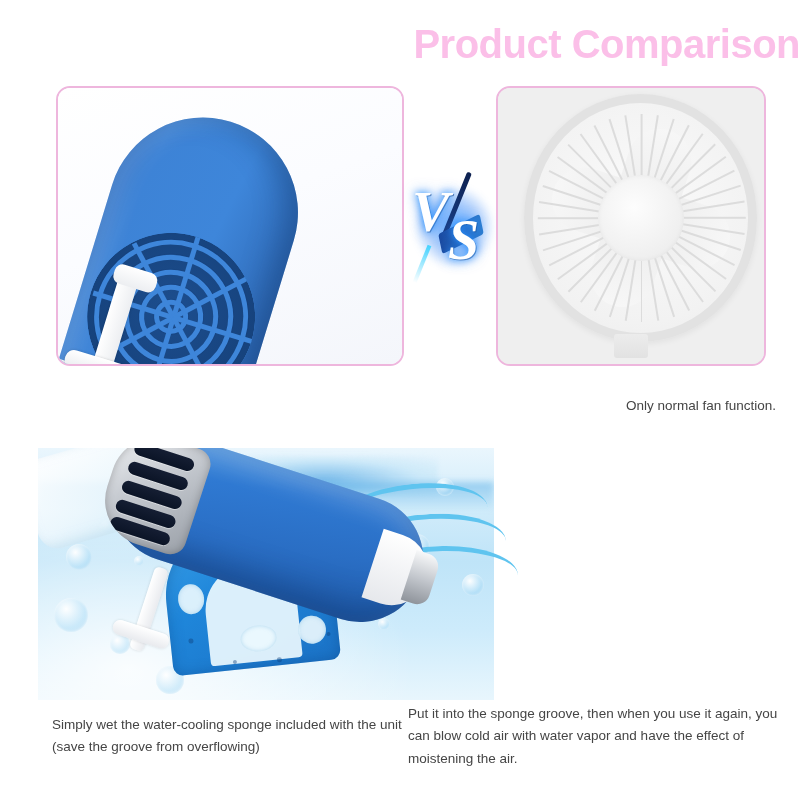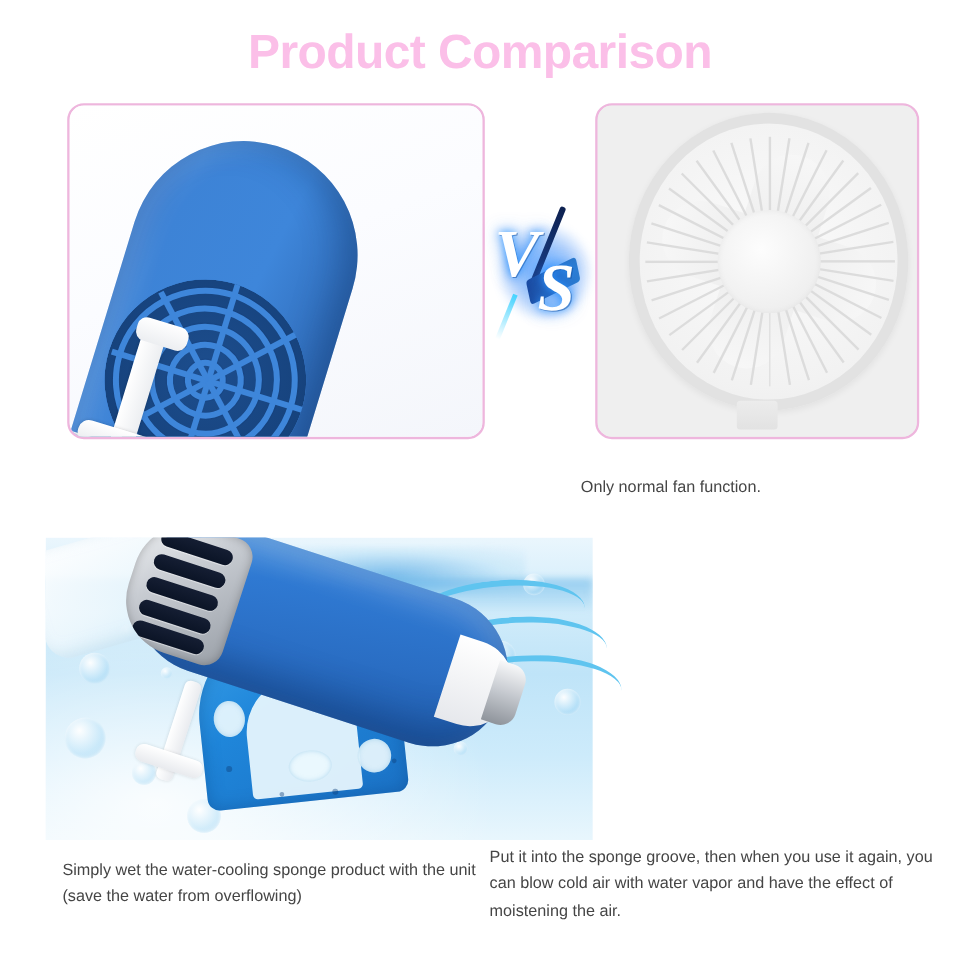--- a/index.html
+++ b/index.html
@@ -15,21 +15,21 @@
     font-family: "Liberation Sans", sans-serif;
     -webkit-font-smoothing: antialiased;
   }
 
   
   .page-title {
     position: absolute;
     top: 22px;
     left: 0;
     width: 800px;
-    text-align: center;
+    text-align: right;
     font-size: 40px;
     font-weight: bold;
     letter-spacing: -0.5px;
     color: #fbbfe8;
     font-family: "Liberation Sans", sans-serif;
   }
 
   
   .compare-row { position: absolute; top: 0; left: 0; width: 800px; height: 800px; }
 
@@ -194,21 +194,21 @@
 
   
   .caption {
     position: absolute;
     color: #454545;
     font-size: 13.5px;
     line-height: 1.65;
     font-family: "Liberation Sans", sans-serif;
   }
   .cap-top-left  { left: 52px;  top: 380px; width: 360px; }
-  .cap-top-right { left: 484px; top: 395px; width: 280px; text-align: left; }
+  .cap-top-right { left: 496px; top: 395px; width: 280px; text-align: right; }
   .cap-bot-left  { left: 52px;  top: 714px; width: 350px; }
   .cap-bot-right { left: 408px; top: 703px; width: 382px; }
 
   
   .bottom-photo {
     position: absolute;
     left: 38px; top: 448px;
     width: 752px; height: 252px;
     overflow: hidden;
     background: #ffffff;
@@ -500,14 +500,14 @@
       <div class="hf2-vent" style="top:12px;"></div>
       <div class="hf2-vent" style="top:32px;"></div>
       <div class="hf2-vent" style="top:52px;"></div>
       <div class="hf2-vent" style="top:72px;"></div>
       <div class="hf2-vent" style="top:90px;"></div>
     </div>
   </div>
   <div class="hf2-stand"></div>
 </div>
 
-<div class="caption cap-bot-left">Simply wet the water-cooling sponge product with the unit (save the water from overflowing)</div>
+<div class="caption cap-bot-left">Simply wet the water-cooling sponge included with the unit (save the groove from overflowing)</div>
 <div class="caption cap-bot-right">Put it into the sponge groove, then when you use it again, you can blow cold air with water vapor and have the effect of moistening the air.</div>
 
 </body></html>

